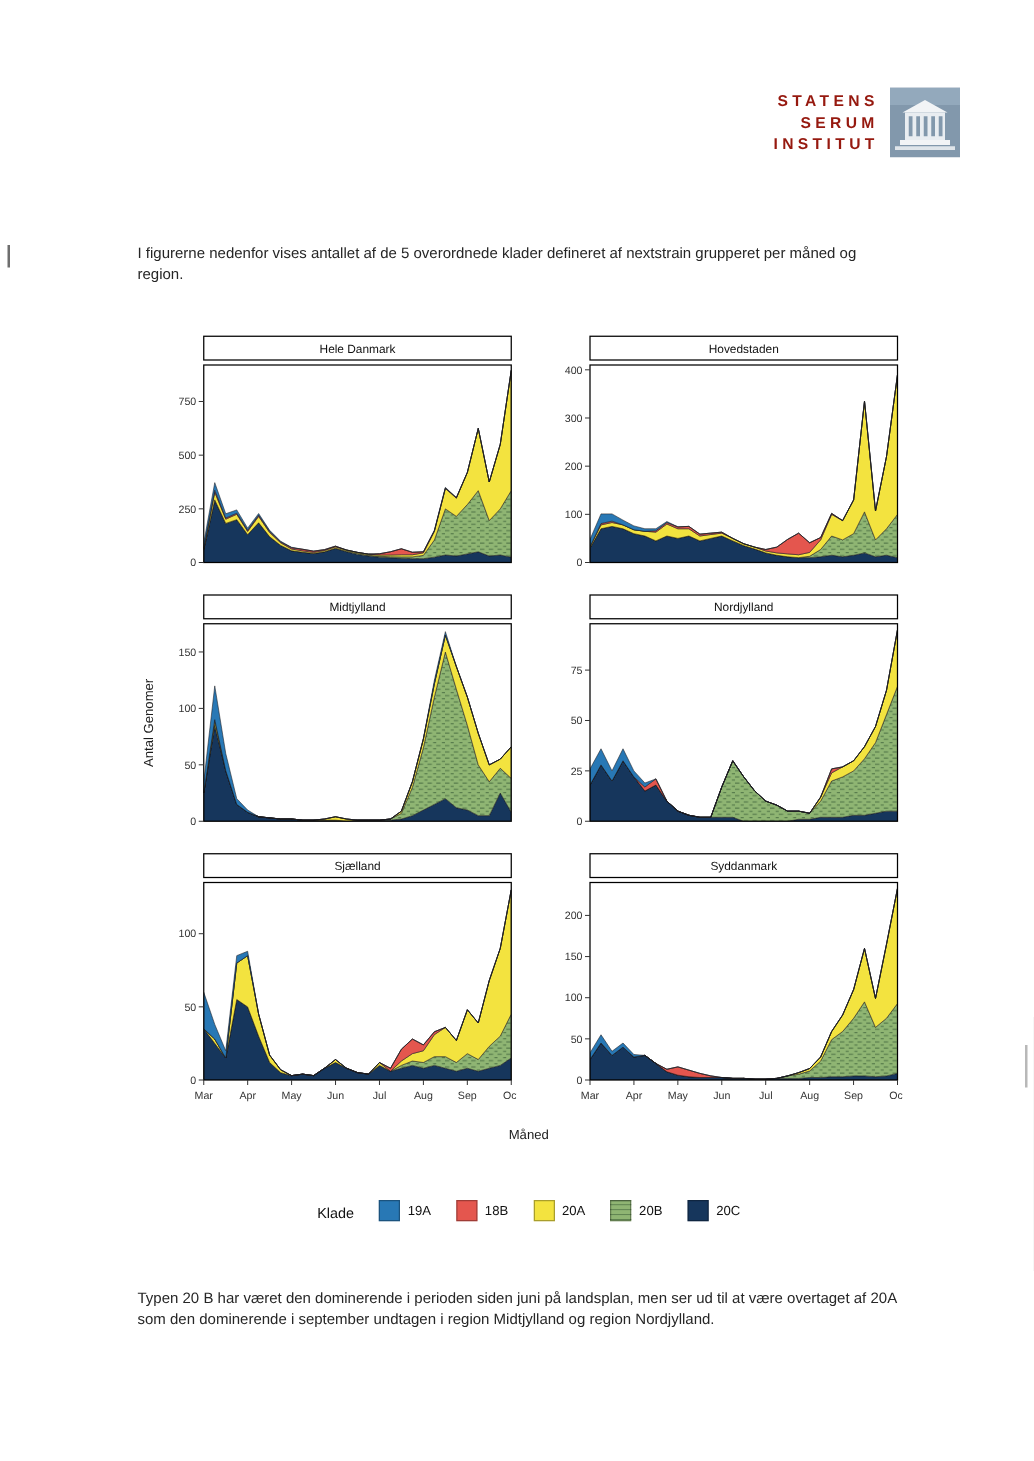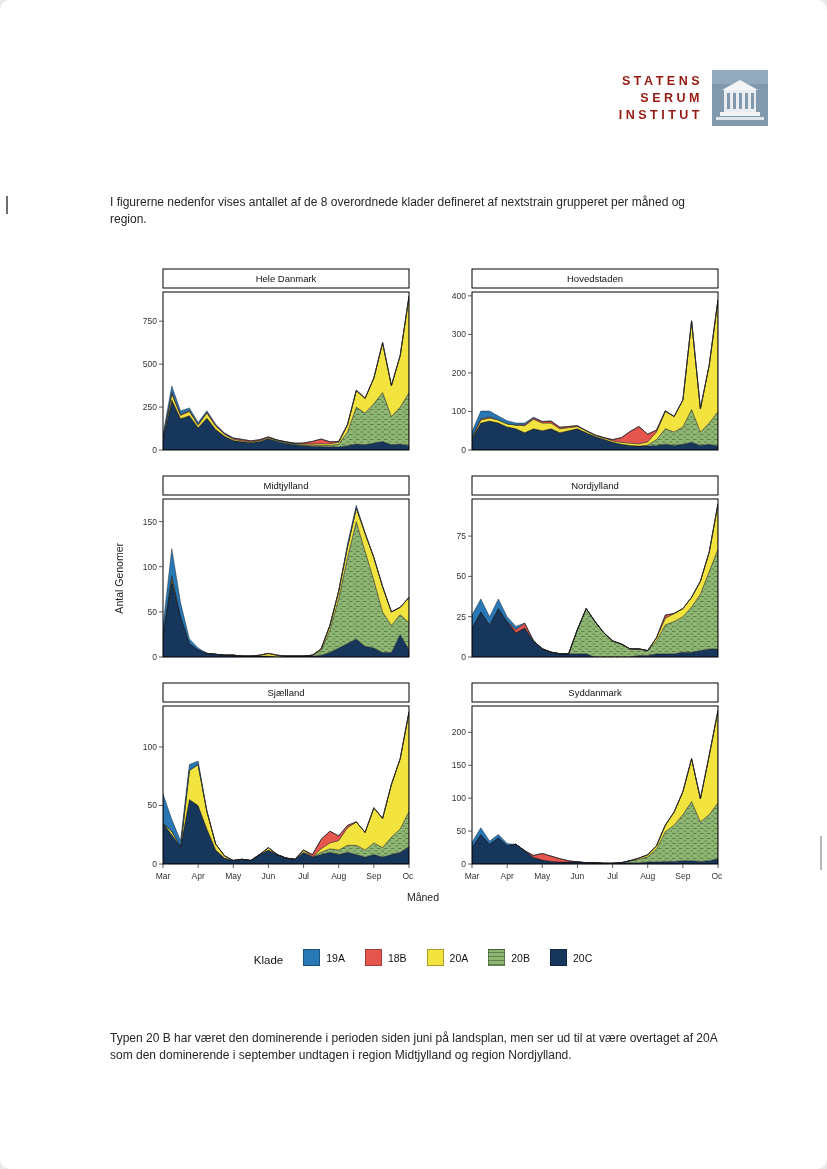--- a/index.html
+++ b/index.html
@@ -1,37 +1,37 @@
 <!DOCTYPE html>
 <html><head>
 <meta charset="utf-8">
 <style>
   * { margin:0; padding:0; box-sizing:border-box; }
   html,body { background:#e9e9e9; }
   body { font-family:"Liberation Sans", sans-serif; }
-  .page { position:relative; width:827px; height:1169px; background:#ffffff; margin:0 auto; overflow:hidden;border-radius:10px; }
+  .page { position:relative; width:827px; height:1169px; background:#ffffff; margin:0 auto; overflow:hidden; }
 
   
   .logo { position:absolute; top:70px; right:59px; display:flex; align-items:center; gap:9px; }
   .logo-text { text-align:right; color:#96190f; font-weight:bold; font-size:12.5px; letter-spacing:3.5px; line-height:17px; }
   .logo-img { width:56px; height:56px; display:block; }
 
   
   .content { position:absolute; left:110px; top:183px; width:606px; }
   .title { color:#2053a4; font-size:16.5px; font-weight:bold; }
   .intro { margin-top:11px; font-size:12px; color:#262626; line-height:1.45; }
 
   
   .figure { position:absolute; left:112px; top:268px; width:610px; }
   .fig-inner { display:flex; }
   .ylab { width:16px; display:flex; align-items:center; justify-content:center; }
   .ylab span { writing-mode:vertical-rl; transform:rotate(180deg); white-space:nowrap; font-size:10.5px; color:#1c1c1c; }
   .grid { display:grid; grid-template-columns:288px 288px; column-gap:14px; row-gap:14px;gap:21px; }
   .panel { line-height:0; }
-  .xlab { margin-left:16px; width:590px; text-align:center; font-size:10.5px; color:#1c1c1c; margin-top:3px; }
+  .xlab { margin-left:16px; width:590px; text-align:center; font-size:10.5px; color:#1c1c1c; margin-top:14px; }
   .legend { margin-left:16px; width:590px; display:flex; align-items:flex-end; justify-content:center; gap:20px; margin-top:30px; }
   .legend-title { font-size:11.5px; color:#111; }
   .legend-item { display:flex; align-items:center; gap:6px;margin-top:16px; }
   .swatch { width:17px; height:17px; display:inline-block; border:1px solid rgba(0,0,0,.3); }
   .legend-label { font-size:10.5px; color:#111; }
 
   
   .footer { position:absolute; left:110px; top:986px; width:614px; font-size:12px; color:#262626; line-height:1.45;margin-top:44px; }
 
   
@@ -63,21 +63,21 @@
       <rect x="21" y="23" width="3" height="16" fill="#8298ac"></rect>
       <rect x="27" y="23" width="3" height="16" fill="#8298ac"></rect>
       <rect x="33" y="23" width="3" height="16" fill="#8298ac"></rect>
       <rect x="39" y="23" width="3" height="16" fill="#8298ac"></rect>
       <rect x="8" y="42" width="40" height="4" fill="#f2f4f6"></rect>
       <rect x="4" y="47" width="48" height="3" fill="#dfe5ea"></rect>
     </svg>
   </div>
 
   <div class="content">
-    <p class="intro">I figurerne nedenfor vises antallet af de 8 overordnede klader defineret af nextstrain grupperet per måned og region.</p>
+    <p class="intro">I figurerne nedenfor vises antallet af de 5 overordnede klader defineret af nextstrain grupperet per måned og region.</p>
   </div>
 
   <div class="figure">
     <div class="fig-inner">
       <div class="ylab">
         <span>Antal Genomer</span>
       </div>
       <div class="grid" id="chart-grid">
           <div class="panel"><svg width="288" height="186" viewBox="0 0 288 186">
               <defs>

